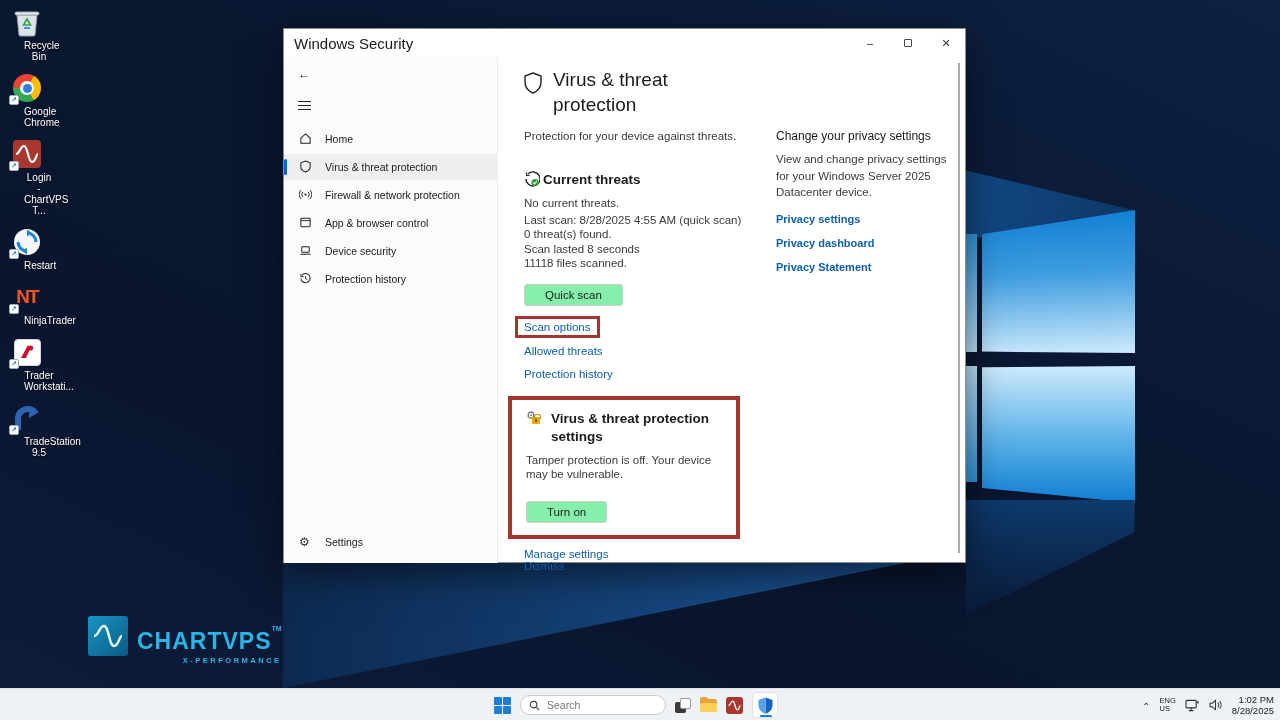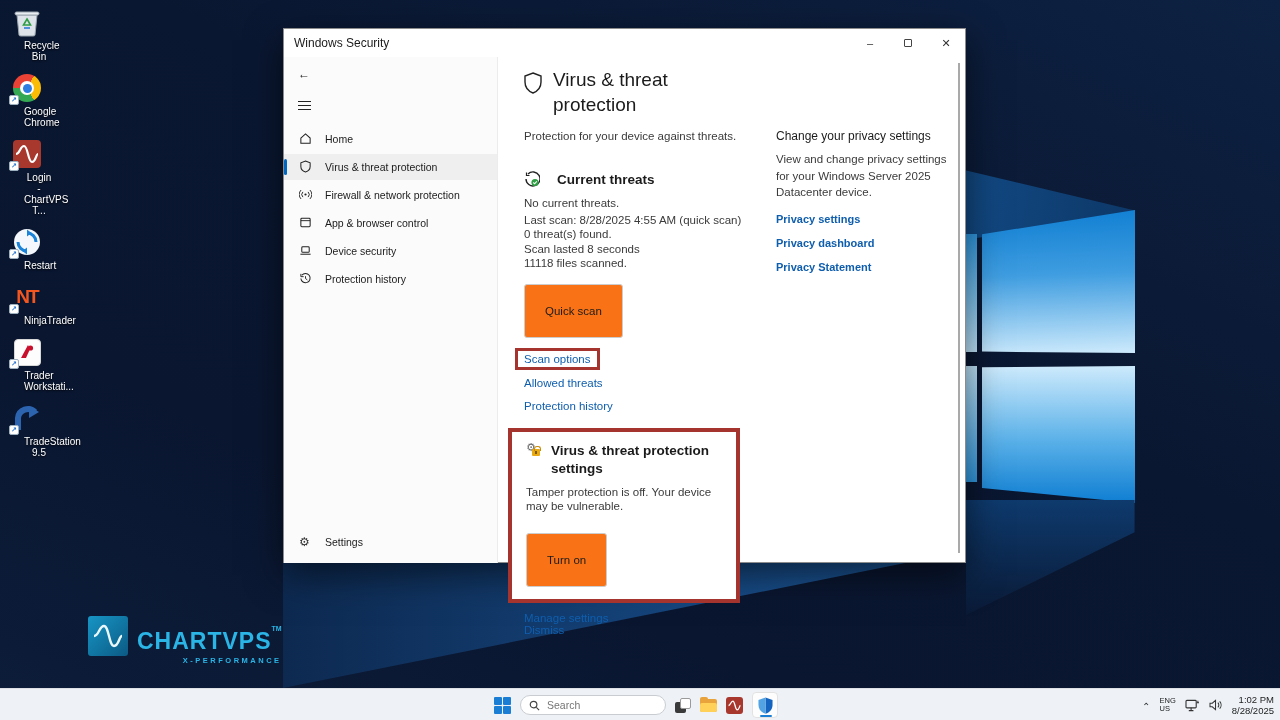--- a/index.html
+++ b/index.html
@@ -61,21 +61,21 @@
     display:flex; align-items:center; justify-content:center; }
   .brand .btxt { display:flex; flex-direction:column; align-items:flex-end; }
   .brand .bname { font-size:23px; font-weight:800; letter-spacing:1px; color:#2ab5e6; line-height:26px; }
   .brand .bname sup { font-size:7px; vertical-align:18px; letter-spacing:0; }
   .brand .btag { font-size:7.5px; font-weight:bold; letter-spacing:2.5px; color:#2ab5e6; margin-top:2px; }
 
   
   .win { position:absolute; left:283px; top:28px; width:683px; height:535px;
     background:#fff; border:1px solid rgba(0,0,0,.45); box-shadow:0 12px 34px rgba(0,0,0,.55); }
   .titlebar { height:28px; display:flex; align-items:center; }
-  .titlebar .ttl { font-size:12px; margin-left:10px; flex:1; }
+  .titlebar .ttl { font-size:15px; margin-left:10px; flex:1; }
   .capbtn { width:38px; height:27px; display:flex; align-items:center; justify-content:center;
     font-size:11px; color:#333; cursor:default; }
   .capbtn .maxsq { width:8px; height:8px; border:1px solid #444; border-radius:1px; }
   .winbody { display:flex; height:506px; position:relative; }
 
   
   .sidebar { width:214px; background:#fbfbfb; border-right:1px solid #ececec;
     display:flex; flex-direction:column; padding-top:4px; }
   .navback { margin:6px 0 0 14px; font-size:12px; color:#222; width:16px; }
   .navburger { margin:17px 0 12px 14px; width:13px; }
@@ -91,27 +91,27 @@
   .gear-glyph { font-size:12px; line-height:12px; color:#333; }
 
   
   .content { flex:1; position:relative; padding-left:26px; }
   .vscroll { position:absolute; right:5px; top:6px; bottom:10px; width:2px; background:#a9a9a9; }
 
   .hdr { display:flex; gap:11px; margin-top:10px; }
   .hdr h1 { font-size:19px; font-weight:400; line-height:25px; width:170px; color:#1b1b1b; }
   .subtitle { font-size:11.5px; color:#3b3b3b; margin-top:13px; }
 
-  .secthdr { display:flex; align-items:center; gap:17px; margin-top:29px; }
+  .secthdr { display:flex; align-items:center; gap:3px; margin-top:29px; }
   .secthdr h2 { font-size:13.5px; font-weight:700; }
   .scanlines { margin-top:9px; font-size:11.5px; line-height:14.5px; color:#3b3b3b; width:250px; }
   .scanlines .l0 { margin-bottom:2px; }
 
-  .graybtn { display:inline-block; margin-top:13px; padding:20px 20px; font-size:11.5px;
-    background:#f97316; border:1px solid #cccccc; border-radius:3px; color:#1b1b1b; cursor:default; }
+  .graybtn { display:inline-block; margin-top:13px; padding:4px 20px; font-size:11.5px;
+    background:#86efac; border:1px solid #cccccc; border-radius:3px; color:#1b1b1b; cursor:default; }
 
   .bluelink { display:block; font-size:11.5px; color:#0f5eae; text-decoration:none; cursor:pointer; }
   .scanopt-box { display:inline-block; margin-top:10px; margin-left:-9px;
     border:3px solid #a5342f; padding:2px 6px; }
   .lnk-allowed { margin-top:7px; }
   .lnk-prot { margin-top:11px; }
 
   .alertcard { width:232px; margin-left:-16px; margin-top:16px;
     border:4px solid #a5342f; background:#fff; padding:10px 14px 12px; }
   .alertcard .cardhdr { display:flex; gap:9px; }

